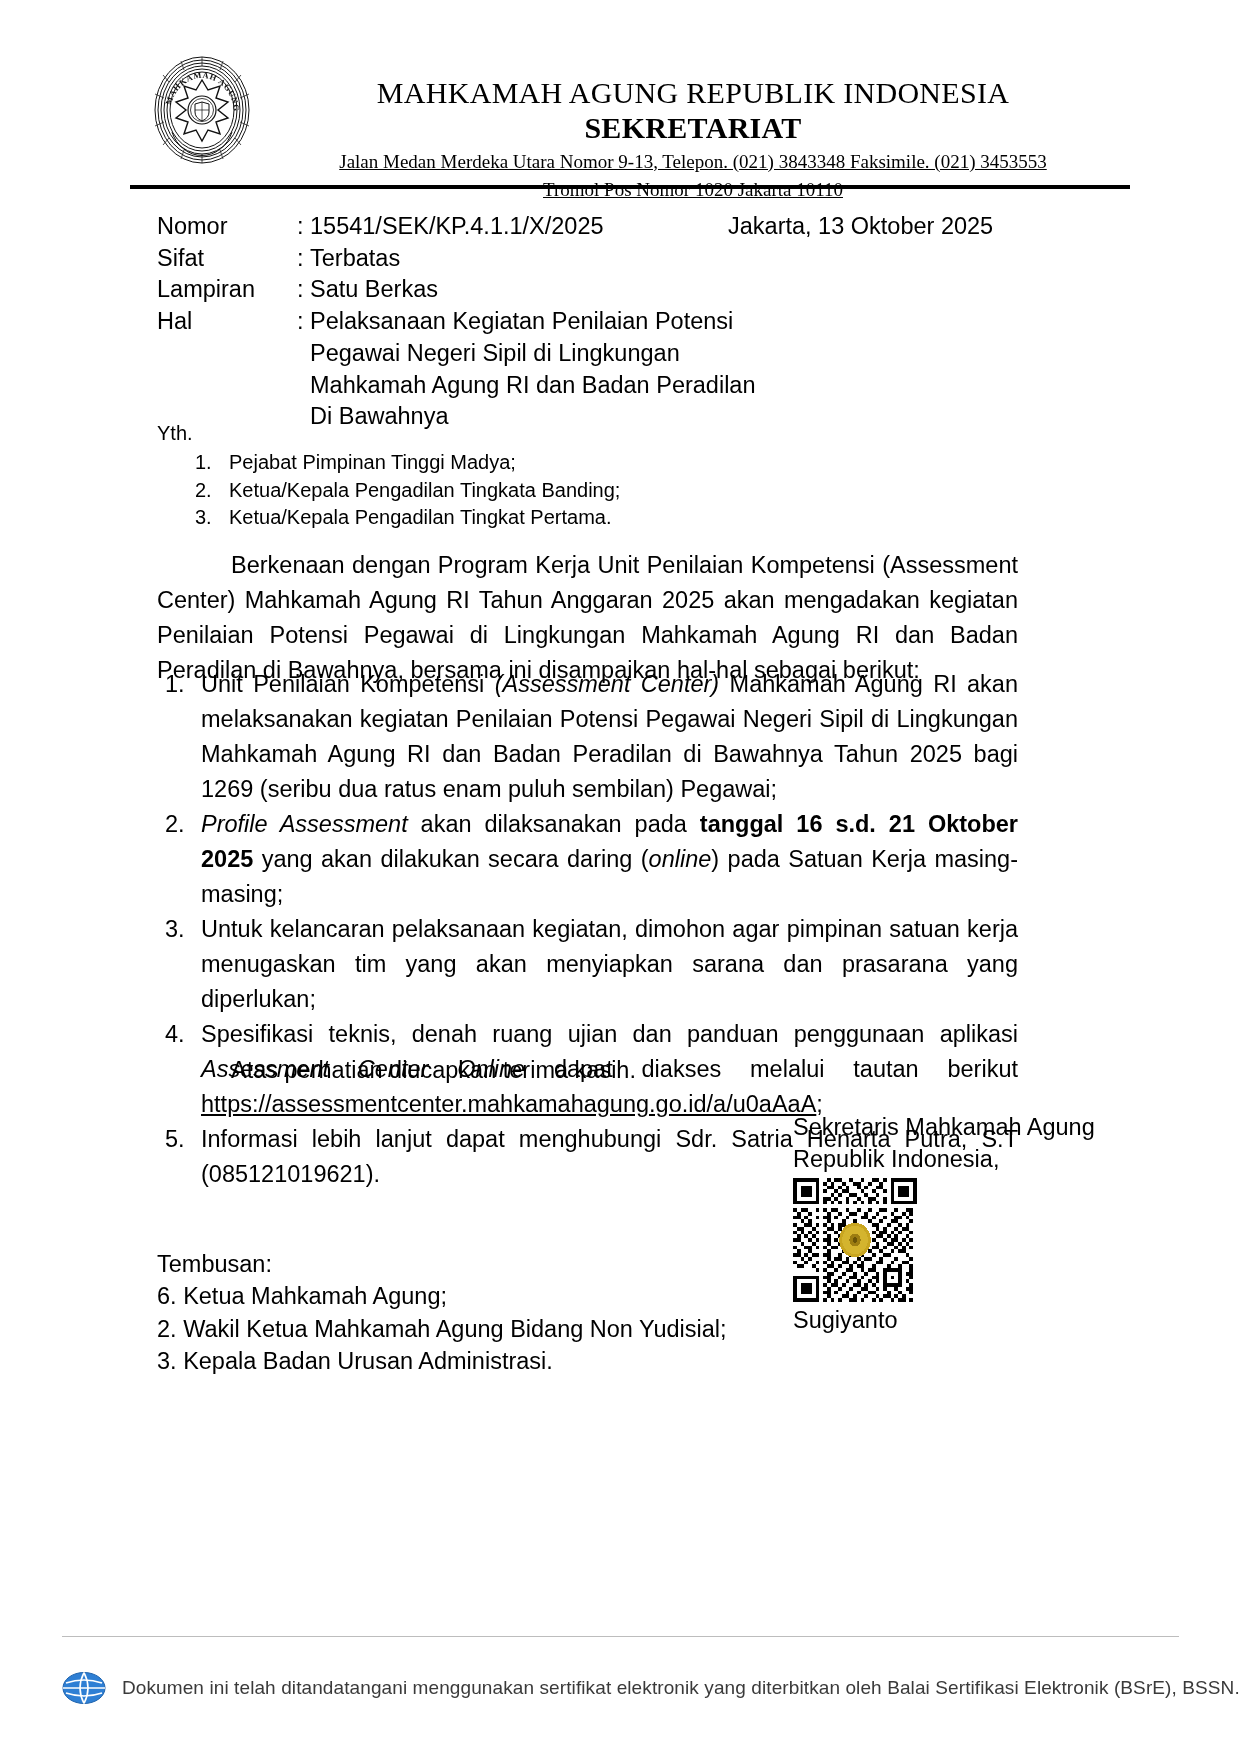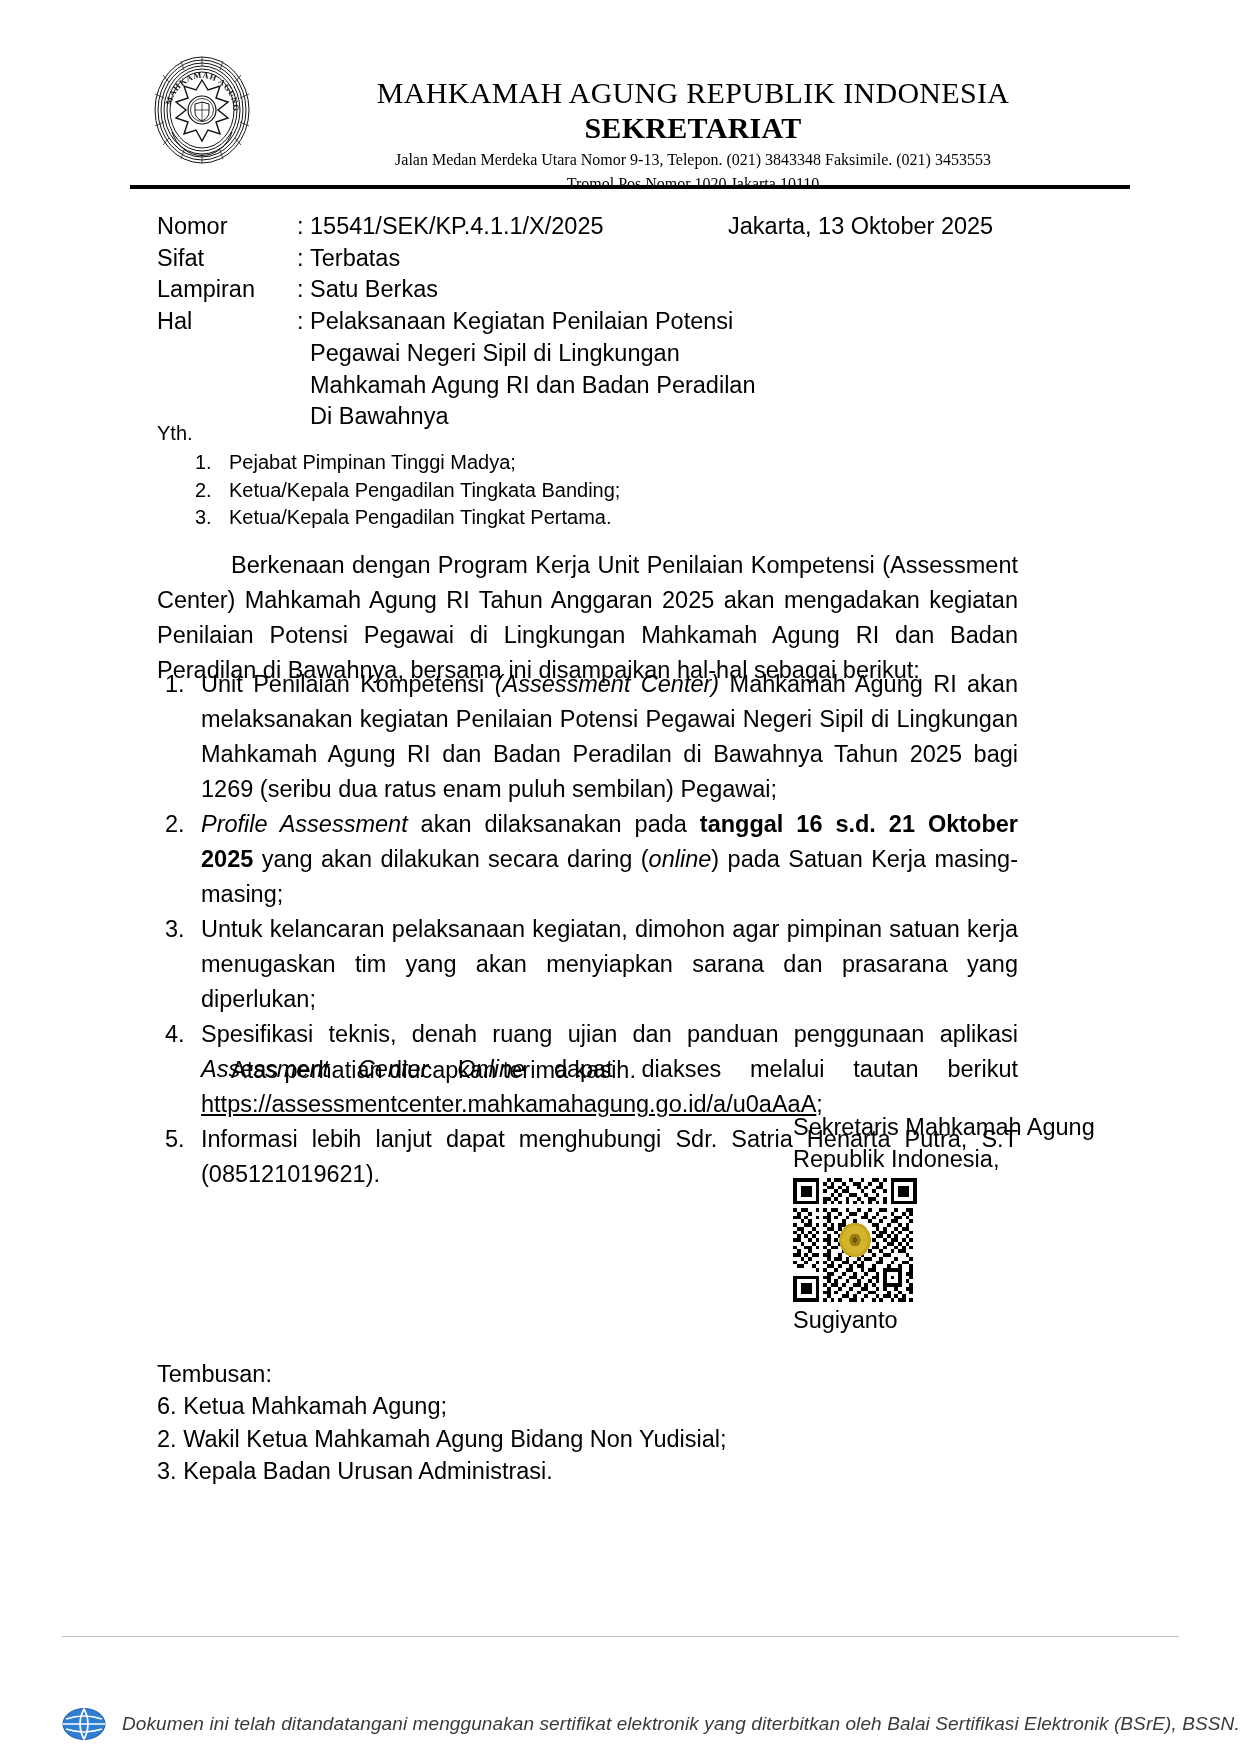--- a/index.html
+++ b/index.html
@@ -58,24 +58,25 @@
   }
   .lh-sub {
     font-family: "Liberation Serif", serif;
     font-weight: bold;
     font-size: 30px;
     line-height: 1.16;
     letter-spacing: 0.3px;
   }
   .lh-addr {
     font-family: "Liberation Serif", serif;
-    font-size: 16px;
+    font-size: 19px;
     line-height: 1.28;
     margin-top: 4px;
     white-space: nowrap;
+    text-decoration: underline;
   }
 
   .rule {
     position: absolute;
     left: 130px;
     top: 185px;
     width: 1000px;
     height: 4px;
     background: #000000;
   }
@@ -205,44 +206,43 @@
   .qr-wrap svg { display: block; }
   .sign-name {
     margin-top: 3px;
     white-space: nowrap;
   }
 
   
   .tembusan {
     position: absolute;
     left: 157px;
-    top: 1358px;
+    top: 1248px;
     font-size: 23.5px;
     line-height: 1.38;
   }
   .tembusan div { white-space: nowrap; }
 
   
   .footer-rule {
     position: absolute;
     left: 62px;
     top: 1636px;
     width: 1117px;
     height: 1px;
     background: #bdbdbd;
   }
   .footer {
     position: absolute;
     left: 62px;
-    top: 1696px;
+    top: 1660px;
     width: 1117px;
     height: 56px;
     display: flex;
     align-items: center;
-    font-style: italic;
   }
   .footer-icon {
     width: 44px;
     height: 44px;
     flex: none;
     margin-right: 16px;
   }
   .footer-icon svg { display: block; }
   .footer-text {
     font-size: 19px;

